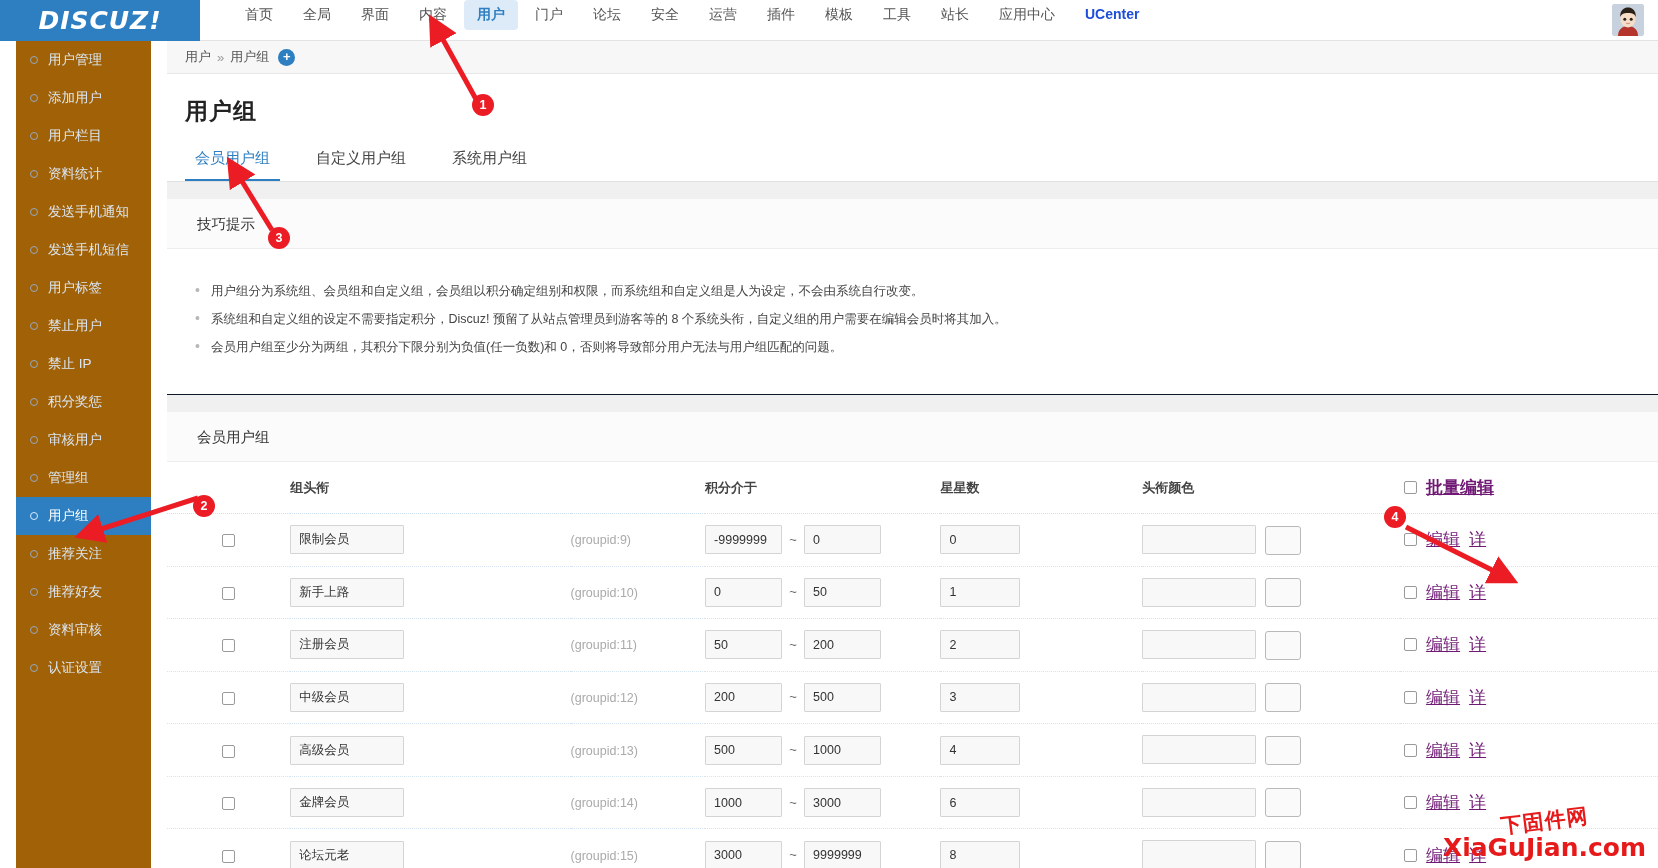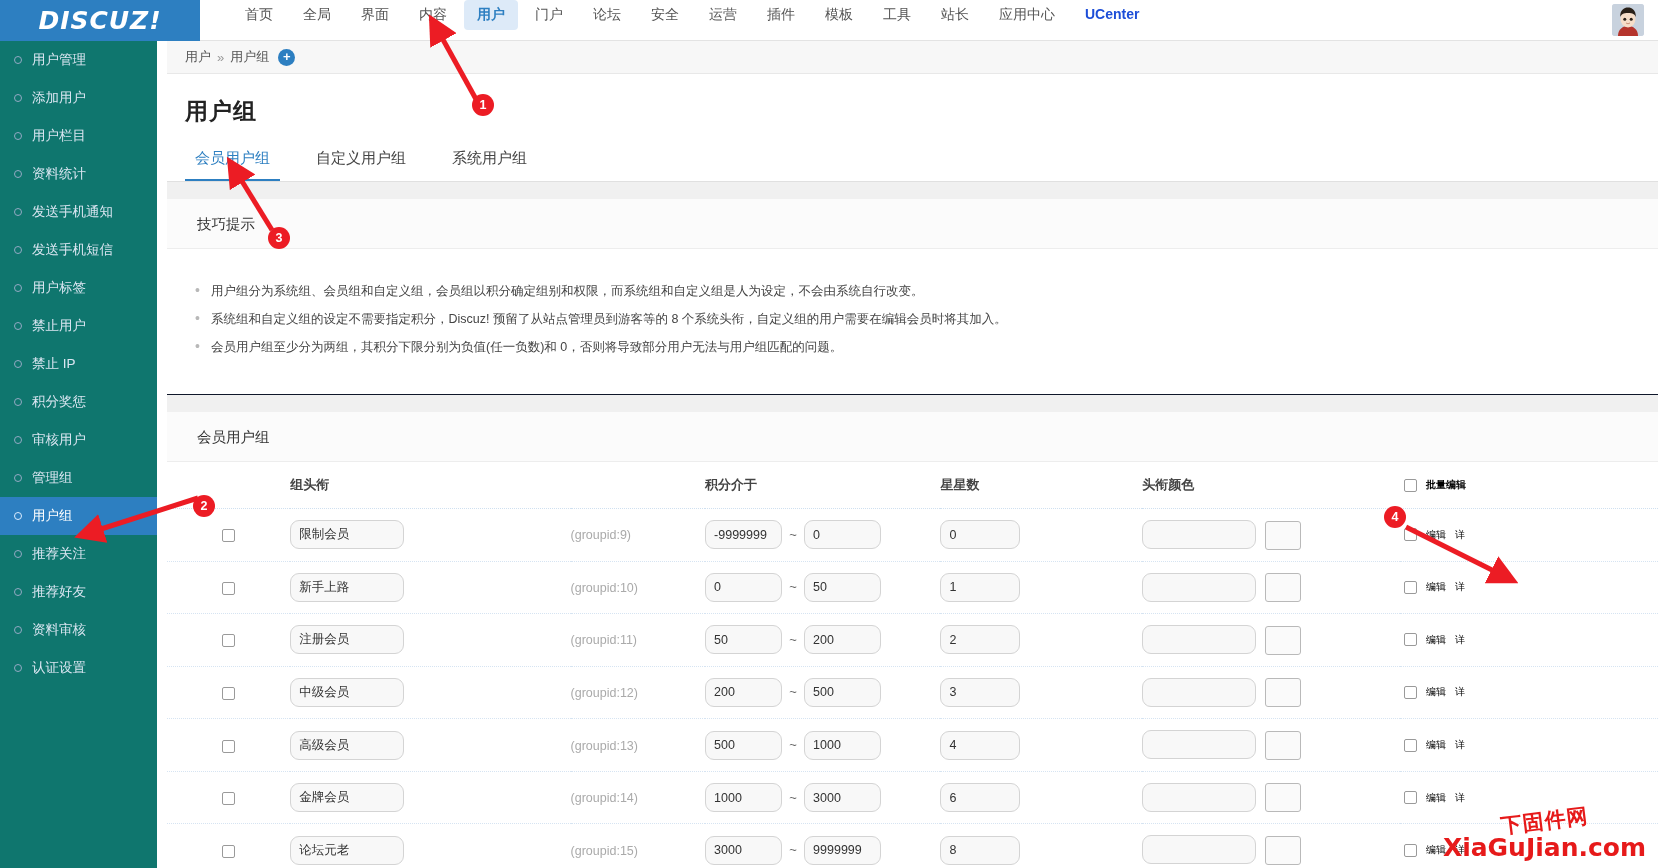--- a/index.html
+++ b/index.html
@@ -39,22 +39,22 @@
   .avatar-wrap {
     width: 60px; display: flex; align-items: center; justify-content: center;
   }
   .avatar {
     width: 32px; height: 32px; border-radius: 3px; overflow: hidden;
     background: #cfd8e3; position: relative;
   }
 
   
   .sidebar {
-    position: absolute; top: 41px; left: 0; width: 157px; height: 827px;
-    background: #0f766e;
+    position: absolute; top: 41px; left: 16px; width: 135px; height: 827px;
+    background: #a16207;
   }
   .side-item {
     height: 38px; display: flex; align-items: center;
     padding-left: 14px; color: #dbe6f2; font-size: 13.5px; cursor: pointer;
   }
   .side-item .dot {
     width: 8px; height: 8px; border-radius: 50%;
     border: 1px solid #93a9c4; margin-right: 10px; flex: none;
   }
   .side-item.active { background: #2d7fc1; color: #fff; }
@@ -120,40 +120,40 @@
   .tbl tr:last-child td { border-bottom: 1px dotted #d6e4f2; }
   .c-chk   { width: 110px; text-align: center; }
   .c-title { width: 250px; margin-left: 48px; }
   .c-gid   { width: 120px; }
   .c-range { width: 210px; }
   .c-star  { width: 180px; }
   .c-color { width: 230px; }
   .c-act   { width: 230px; }
 
   .inp {
-    height: 29px; border: 1px solid #d4d4d4; border-radius: 9px;
+    height: 29px; border: 1px solid #d4d4d4; border-radius: 1px;
     background: #f8f8f8; font-size: 12.5px; color: #333;
     padding: 0 8px; outline: none; font-family: inherit;
   }
   .inp.title { width: 114px; }
   .inp.num   { width: 77px; }
   .inp.star  { width: 80px; }
   .inp.color { width: 114px; }
   .swatch {
     display: inline-block; width: 36px; height: 29px;
     border: 1px solid #b9b9b9; border-radius: 3px; background: #fafafa;
     vertical-align: middle; margin-left: 9px; cursor: pointer;
   }
   .tilde { display:inline-block; width: 22px; text-align: center; color:#666; }
   .gid { color: #aaa; font-size: 12.5px; }
   .cb {
     width: 13px; height: 13px; border: 1px solid #9a9a9a; border-radius: 2px;
     background: #fff; display: inline-block; vertical-align: middle; cursor: pointer;
   }
-  .lnk { color: #000000; font-size: 10px; cursor: pointer; }
+  .lnk { color: #701a75; text-decoration: underline; font-size: 17px; cursor: pointer; }
   .act-cell { display: flex; align-items: center; gap: 9px; padding-left: 4px; }
 
   
   .anno { position: absolute; pointer-events: none; }
   .badge {
     position: absolute; width: 22px; height: 22px; border-radius: 50%;
     background: #ec1c24; color: #fff; font-size: 12.5px; font-weight: bold;
     line-height: 22px; text-align: center;
     font-family: "Liberation Sans", sans-serif;
   }

